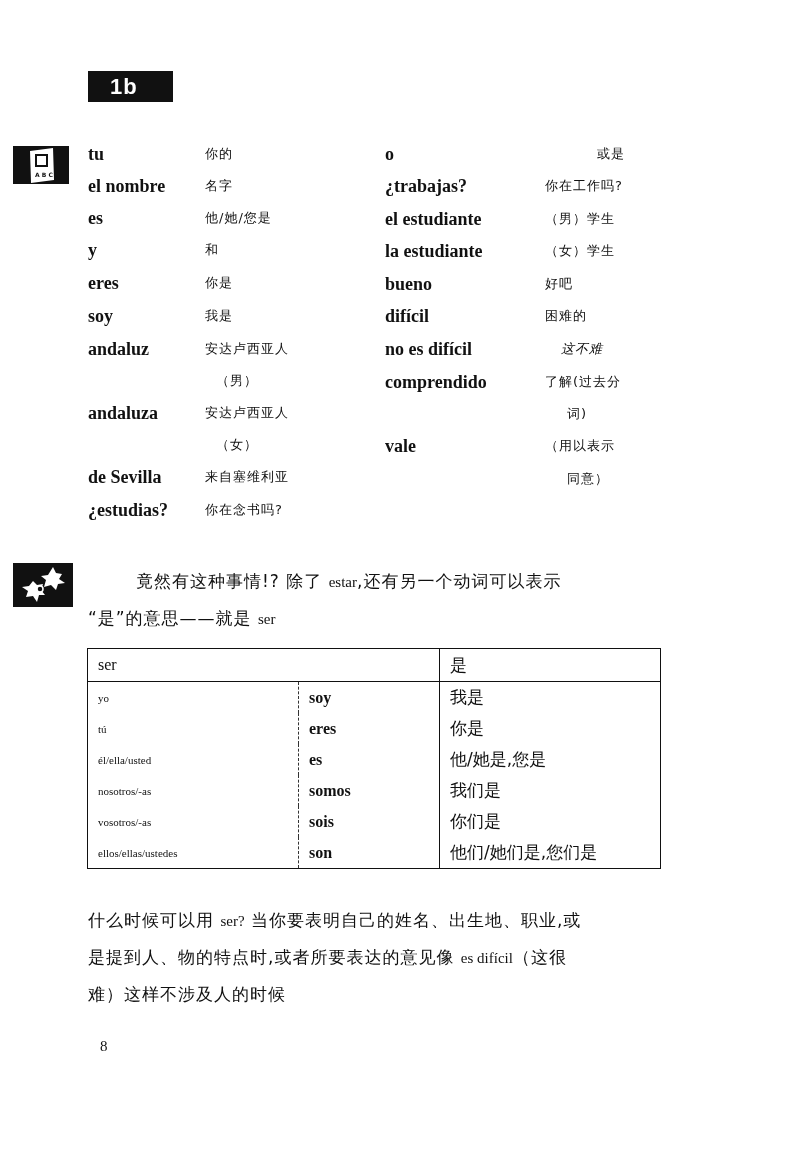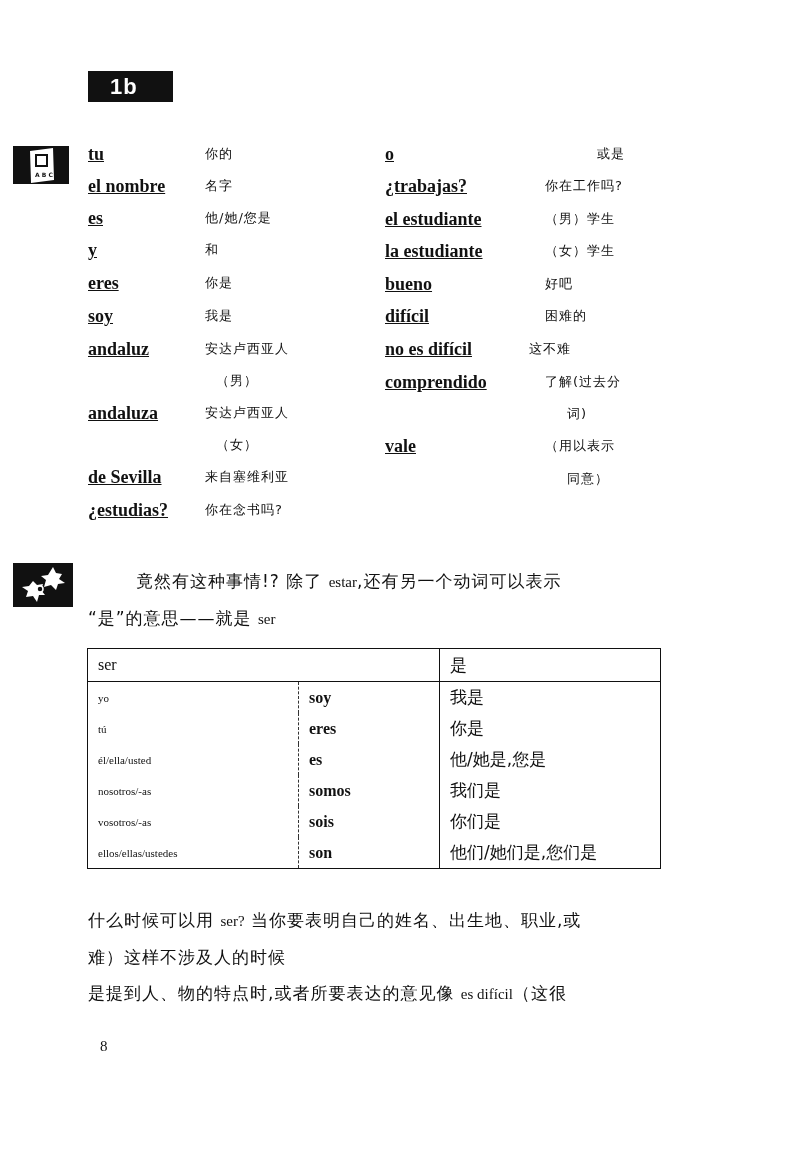--- a/index.html
+++ b/index.html
@@ -14,21 +14,21 @@
       font-family: "Liberation Sans", "DejaVu Sans", sans-serif;
       font-weight: bold; font-size: 22px; line-height: 31px;
       text-indent: 22px; letter-spacing: 1px;
     }
     .icon-box { position: absolute; background: #111; }
     .vocab-icon { left: 13px; top: 146px; width: 56px; height: 38px; }
     .puzzle-icon { left: 13px; top: 563px; width: 60px; height: 44px; }
 
     .vocab { position: absolute; font-size: 18px; }
     .vocab-row { position: absolute; height: 32px; line-height: 32px; white-space: nowrap; }
-    .es { font-family: "Liberation Serif", "DejaVu Serif", serif; font-weight: bold; font-size: 18px; text-decoration: underline; }
+    .es { font-family: "Liberation Serif", "DejaVu Serif", serif; font-weight: bold; font-size: 18px; }
     .zh { font-family: "DejaVu Sans", sans-serif; font-size: 13px; letter-spacing: 1px; }
 
     .para {
       position: absolute; font-family: "DejaVu Sans", sans-serif; font-size: 17px;
       line-height: 36px; letter-spacing: 1px;
     }
     .para .lat { font-family: "Liberation Serif", "DejaVu Serif", serif; font-size: 15px; letter-spacing: 0; }
 
     table.conj {
       position: absolute; left: 87px; top: 648px; width: 574px;
@@ -82,21 +82,21 @@
   <div class="vocab-row" style="top:356px"><span class="es">¿estudias?</span><span class="zh" style="position:absolute;left:117px;">你在念书吗?</span></div>
 </div>
 
 <div class="vocab" style="left:385px; top:138px; width:290px;">
   <div class="vocab-row" style="top:0"><span class="es">o</span><span class="zh" style="position:absolute;left:164px;margin-left:48px;">或是</span></div>
   <div class="vocab-row" style="top:32px"><span class="es">¿trabajas?</span><span class="zh" style="position:absolute;left:160px;">你在工作吗?</span></div>
   <div class="vocab-row" style="top:65px"><span class="es">el estudiante</span><span class="zh" style="position:absolute;left:160px;">（男）学生</span></div>
   <div class="vocab-row" style="top:97px"><span class="es">la estudiante</span><span class="zh" style="position:absolute;left:160px;">（女）学生</span></div>
   <div class="vocab-row" style="top:130px"><span class="es">bueno</span><span class="zh" style="position:absolute;left:160px;">好吧</span></div>
   <div class="vocab-row" style="top:162px"><span class="es">difícil</span><span class="zh" style="position:absolute;left:160px;">困难的</span></div>
-  <div class="vocab-row" style="top:195px"><span class="es">no es difícil</span><span class="zh" style="position:absolute;left:144px;">这不难</span></div>
+  <div class="vocab-row" style="top:195px"><span class="es">no es difícil</span><span class="zh" style="position:absolute;left:176px;font-style:italic;">这不难</span></div>
   <div class="vocab-row" style="top:228px"><span class="es">comprendido</span><span class="zh" style="position:absolute;left:160px;">了解(过去分</span></div>
   <div class="vocab-row" style="top:260px">
       <span class="zh" style="position:absolute;left:182px;">词)</span>
     </div>
   <div class="vocab-row" style="top:292px"><span class="es">vale</span><span class="zh" style="position:absolute;left:160px;">（用以表示</span></div>
   <div class="vocab-row" style="top:325px">
       <span class="zh" style="position:absolute;left:182px;">同意）</span>
     </div>
 </div>
 
@@ -157,20 +157,20 @@
     <td class="col-zh">他们/她们是,您们是</td>
   </tr>
 </tbody>
   </table>
 
 <div class="para" style="left:88px; top:902px; width:590px;">
   <div>
     <span>什么时候可以用 </span><span class="lat">ser?</span><span> 当你要表明自己的姓名、出生地、职业,或</span>
   </div>
   <div>
-    <span>难）这样不涉及人的时候</span>
+    <span>是提到人、物的特点时,或者所要表达的意见像 </span><span class="lat">es difícil</span><span>（这很</span>
   </div>
   <div>
-    <span>是提到人、物的特点时,或者所要表达的意见像 </span><span class="lat">es difícil</span><span>（这很</span>
+    <span>难）这样不涉及人的时候</span>
   </div>
 </div>
 
 <div class="page-num">8</div>
 
 </body></html>

